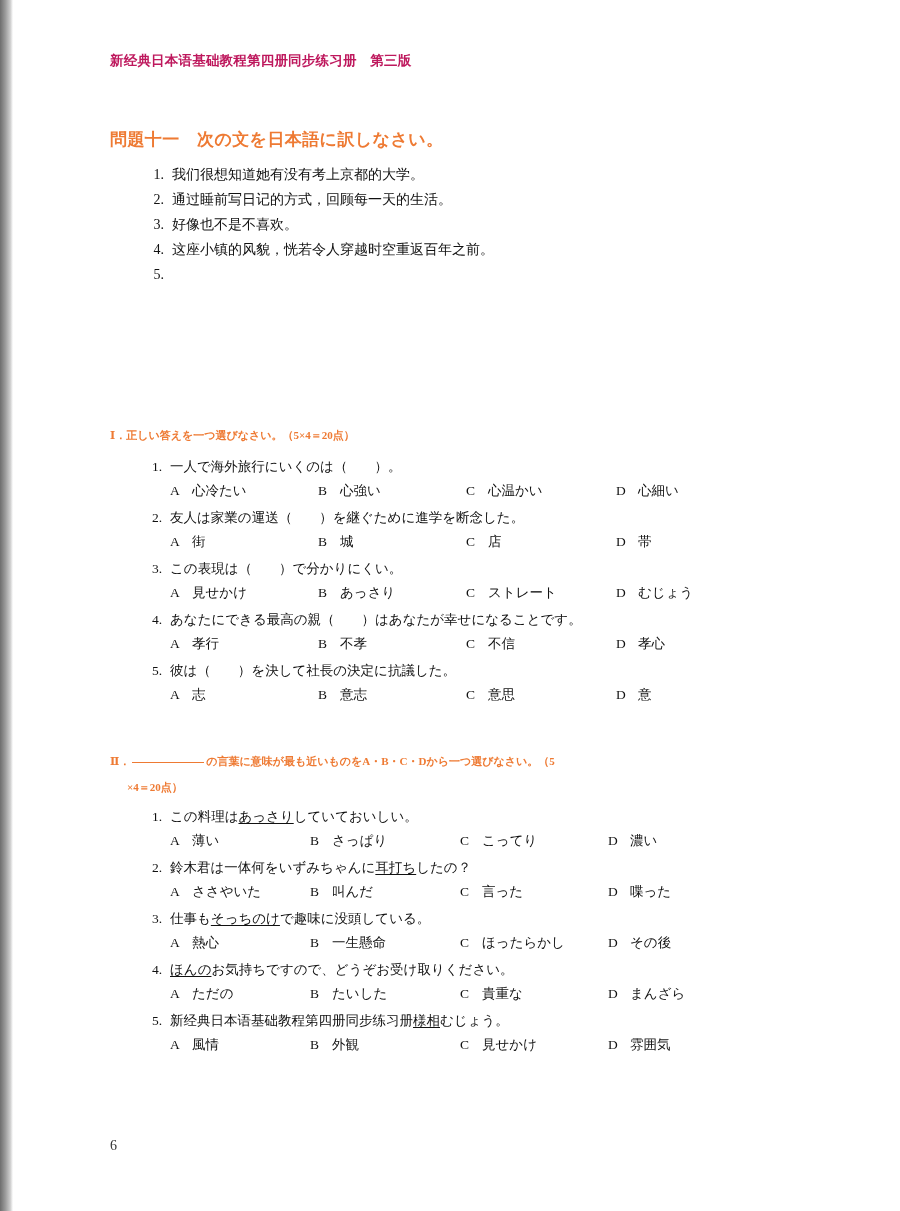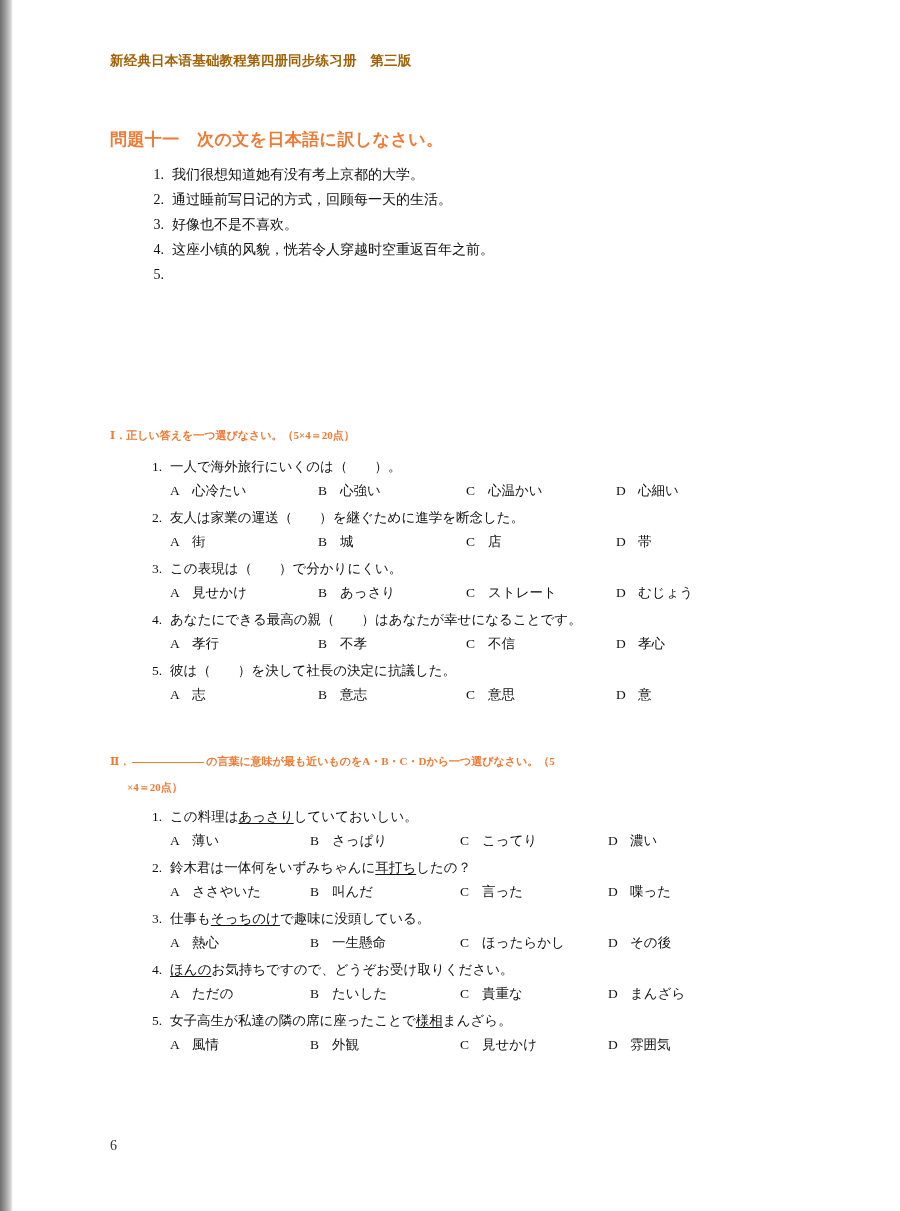--- a/index.html
+++ b/index.html
@@ -31,21 +31,21 @@
     top: 0;
     width: 700px;
     height: 100%;
   }
   .header {
     position: absolute;
     top: 52px;
     left: 0;
     font-size: 13.5px;
     font-weight: bold;
-    color: #a16207;
+    color: #be185d;
     letter-spacing: 0.2px;
   }
   .section-title {
     position: absolute;
     font-size: 17px;
     font-weight: bold;
     color: #ee7a33;
     letter-spacing: 0.4px;
   }
   #q11-title { top: 128px; left: 0; }
@@ -420,21 +420,21 @@
             </div>
             <div class="choice ch3">
               <span class="lab">D</span>
               <span>まんざら</span>
             </div>
           </div>
         </div>
         <div class="q">
           <div class="q-line">
             <span class="q-num">5.</span>
-            <span class="q-text"><span>女子高生が私達の隣の席に座ったことで</span><span class="u">様相</span><span>まんざら。</span></span>
+            <span class="q-text"><span>新经典日本语基础教程第四册同步练习册</span><span class="u">様相</span><span>むじょう。</span></span>
           </div>
           <div class="choices">
             <div class="choice ch0">
               <span class="lab">A</span>
               <span>風情</span>
             </div>
             <div class="choice ch1">
               <span class="lab">B</span>
               <span>外観</span>
             </div>

